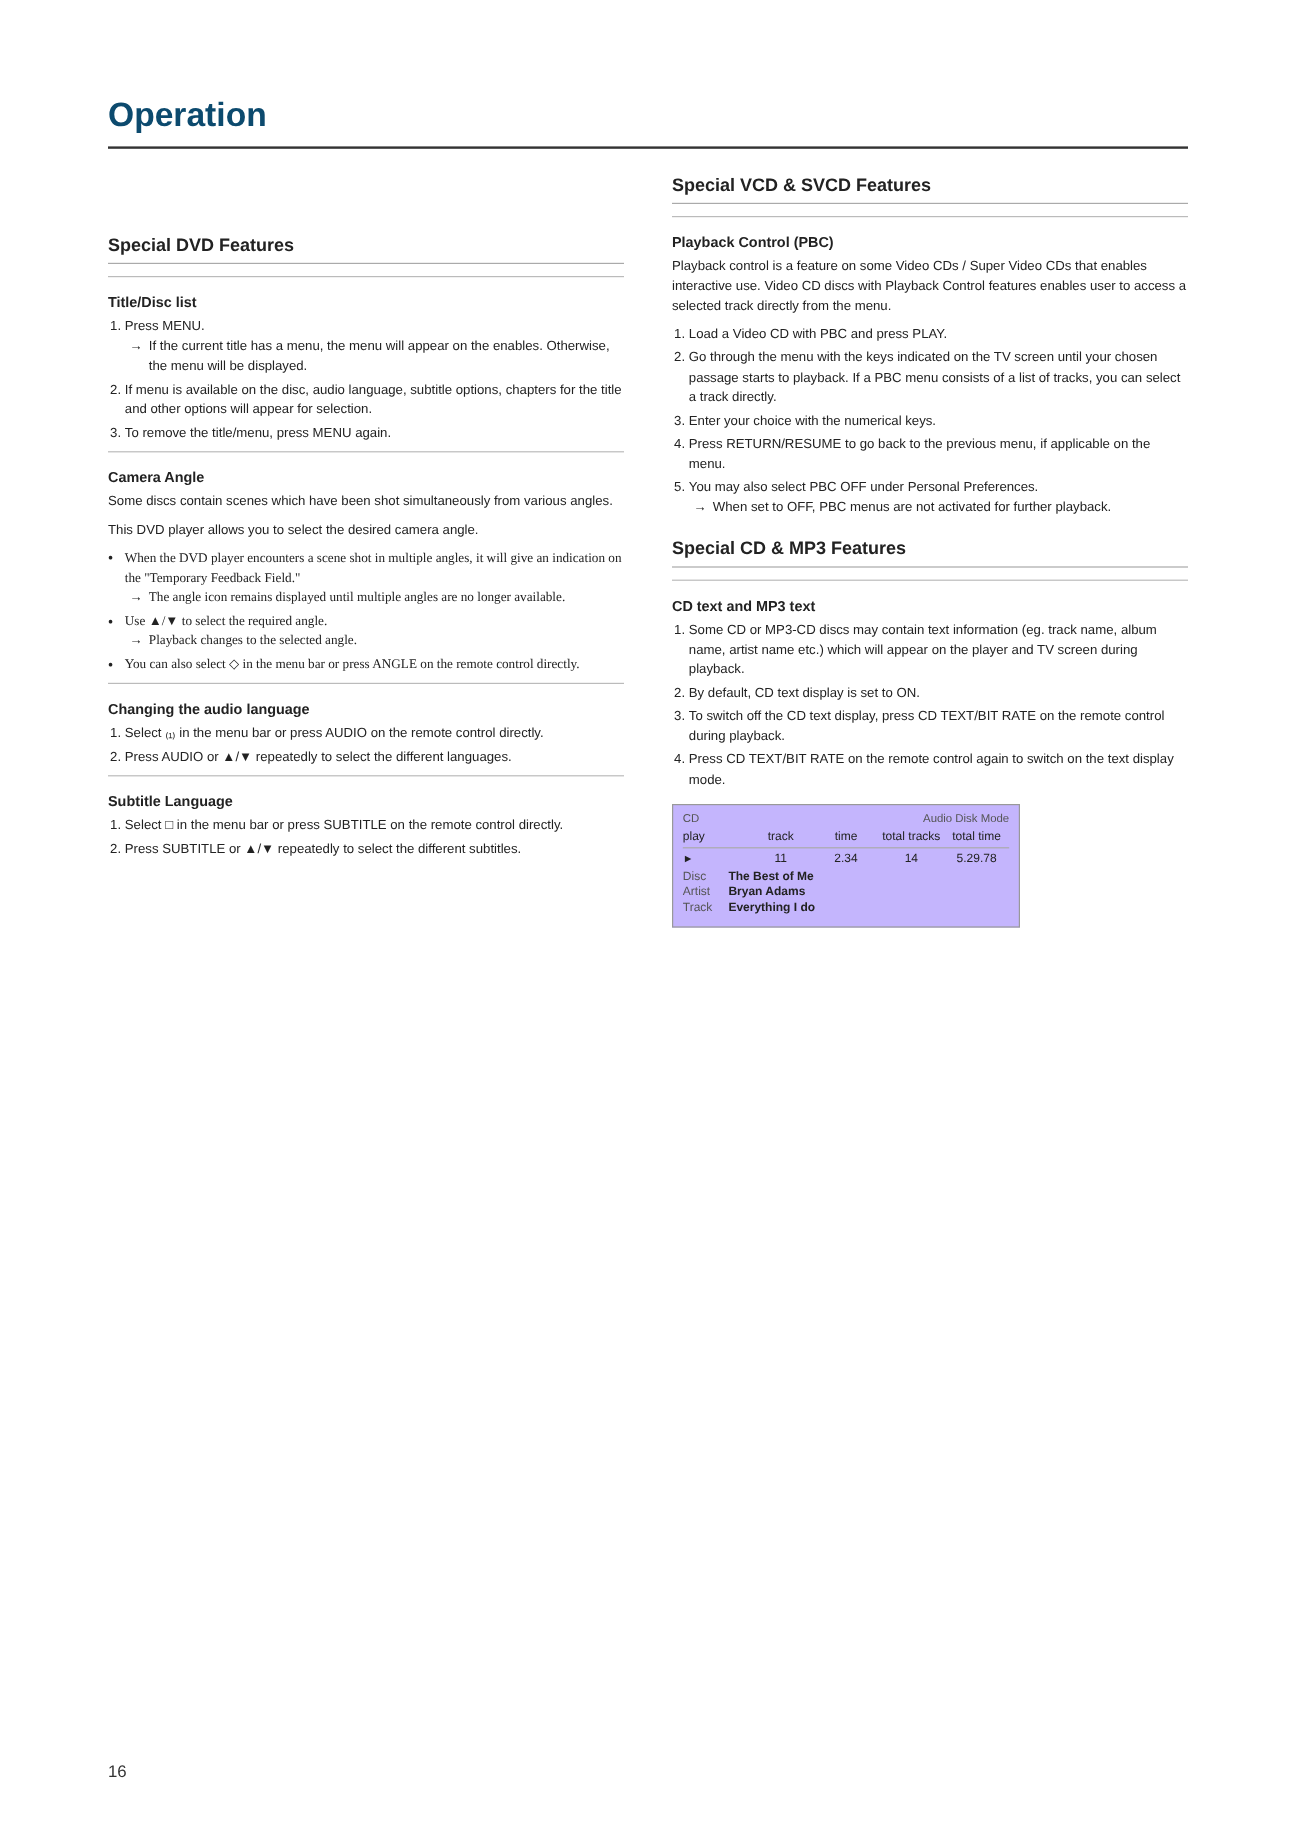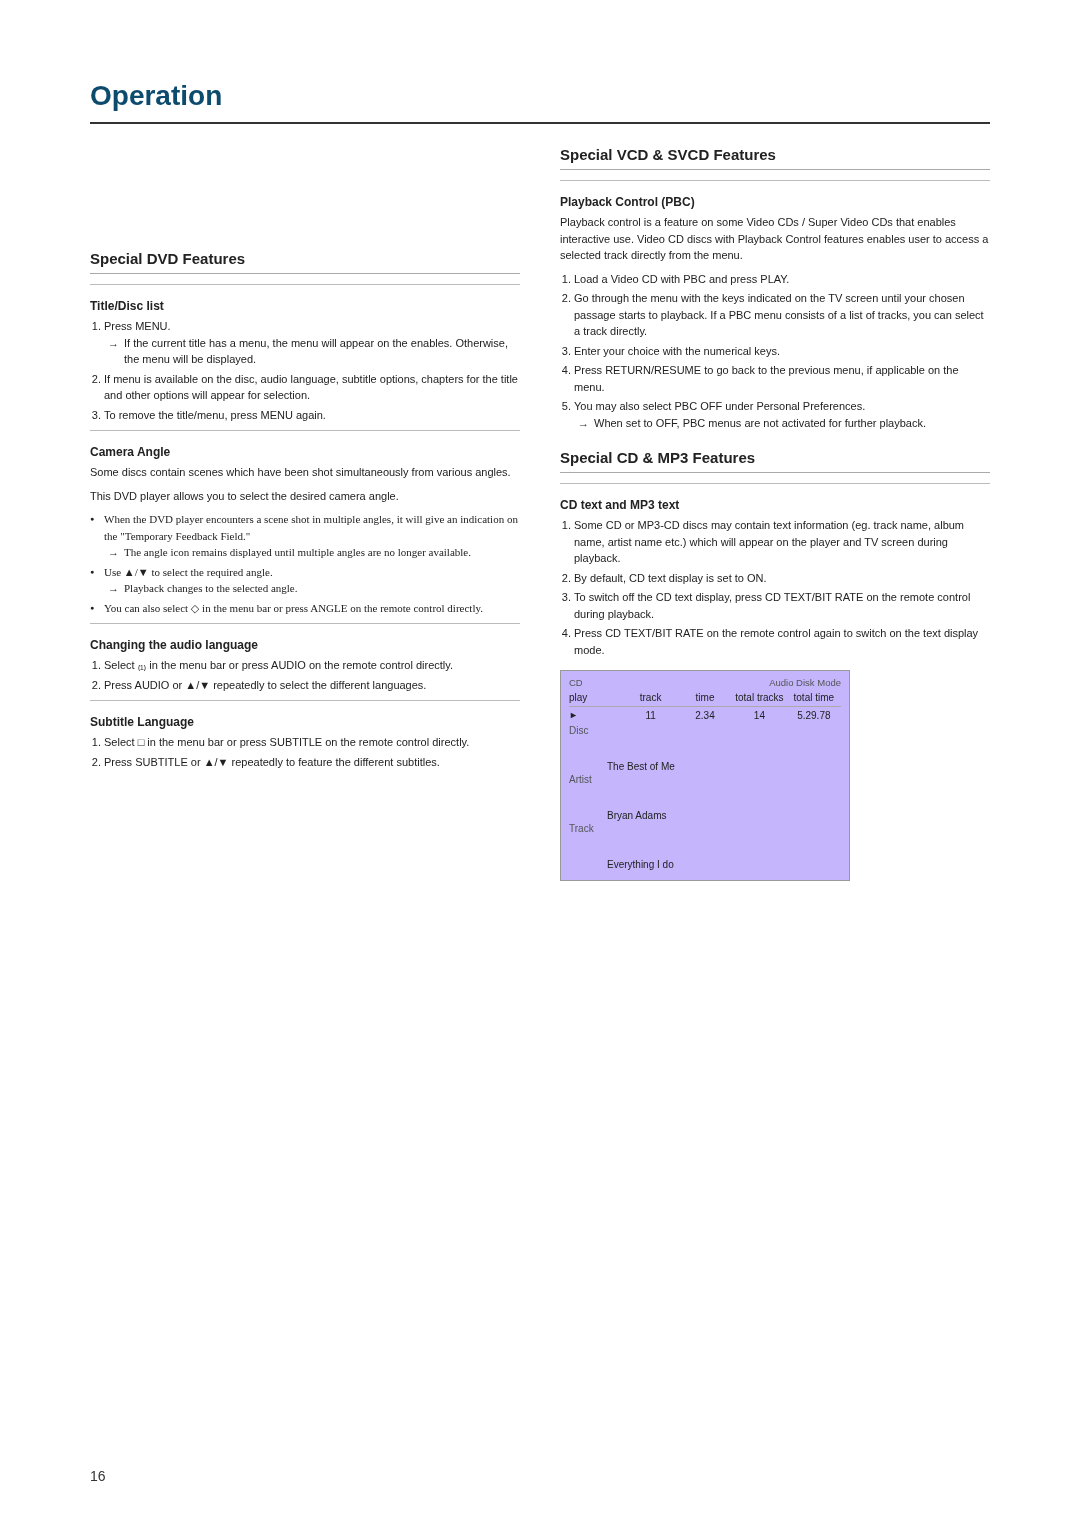--- a/index.html
+++ b/index.html
@@ -158,22 +158,21 @@
       display: flex;
       font-size: 10px;
       margin-bottom: 2px;
     }
     .info-label {
       width: 38px;
       color: #555;
     }
     .info-value {
       color: #222;
-      font-weight: normal;
-      margin-top: 36px;
+      font-weight: bold;
     }
   </style>
 </head>
 <body>
 
 <div class="page">
   <h1 class="page-title">Operation</h1>
   <hr class="title-rule">
 
   <div class="two-col">
@@ -220,21 +219,21 @@
           <li>Select ₍₁₎ in the menu bar or press AUDIO on the remote control directly.</li>
           <li>Press AUDIO or ▲/▼ repeatedly to select the different languages.</li>
         </ol>
       </div>
 
       <div>
         <hr class="sub-section-rule">
         <div class="sub-section-title">Subtitle Language</div>
         <ol>
           <li>Select □ in the menu bar or press SUBTITLE on the remote control directly.</li>
-          <li>Press SUBTITLE or ▲/▼ repeatedly to feature the different subtitles.</li>
+          <li>Press SUBTITLE or ▲/▼ repeatedly to select the different subtitles.</li>
         </ol>
       </div>
     </div>
 
     <div class="col-right">
 
       <div>
         <div class="section-title">Special VCD &amp; SVCD Features</div>
         <hr class="section-rule">
 

